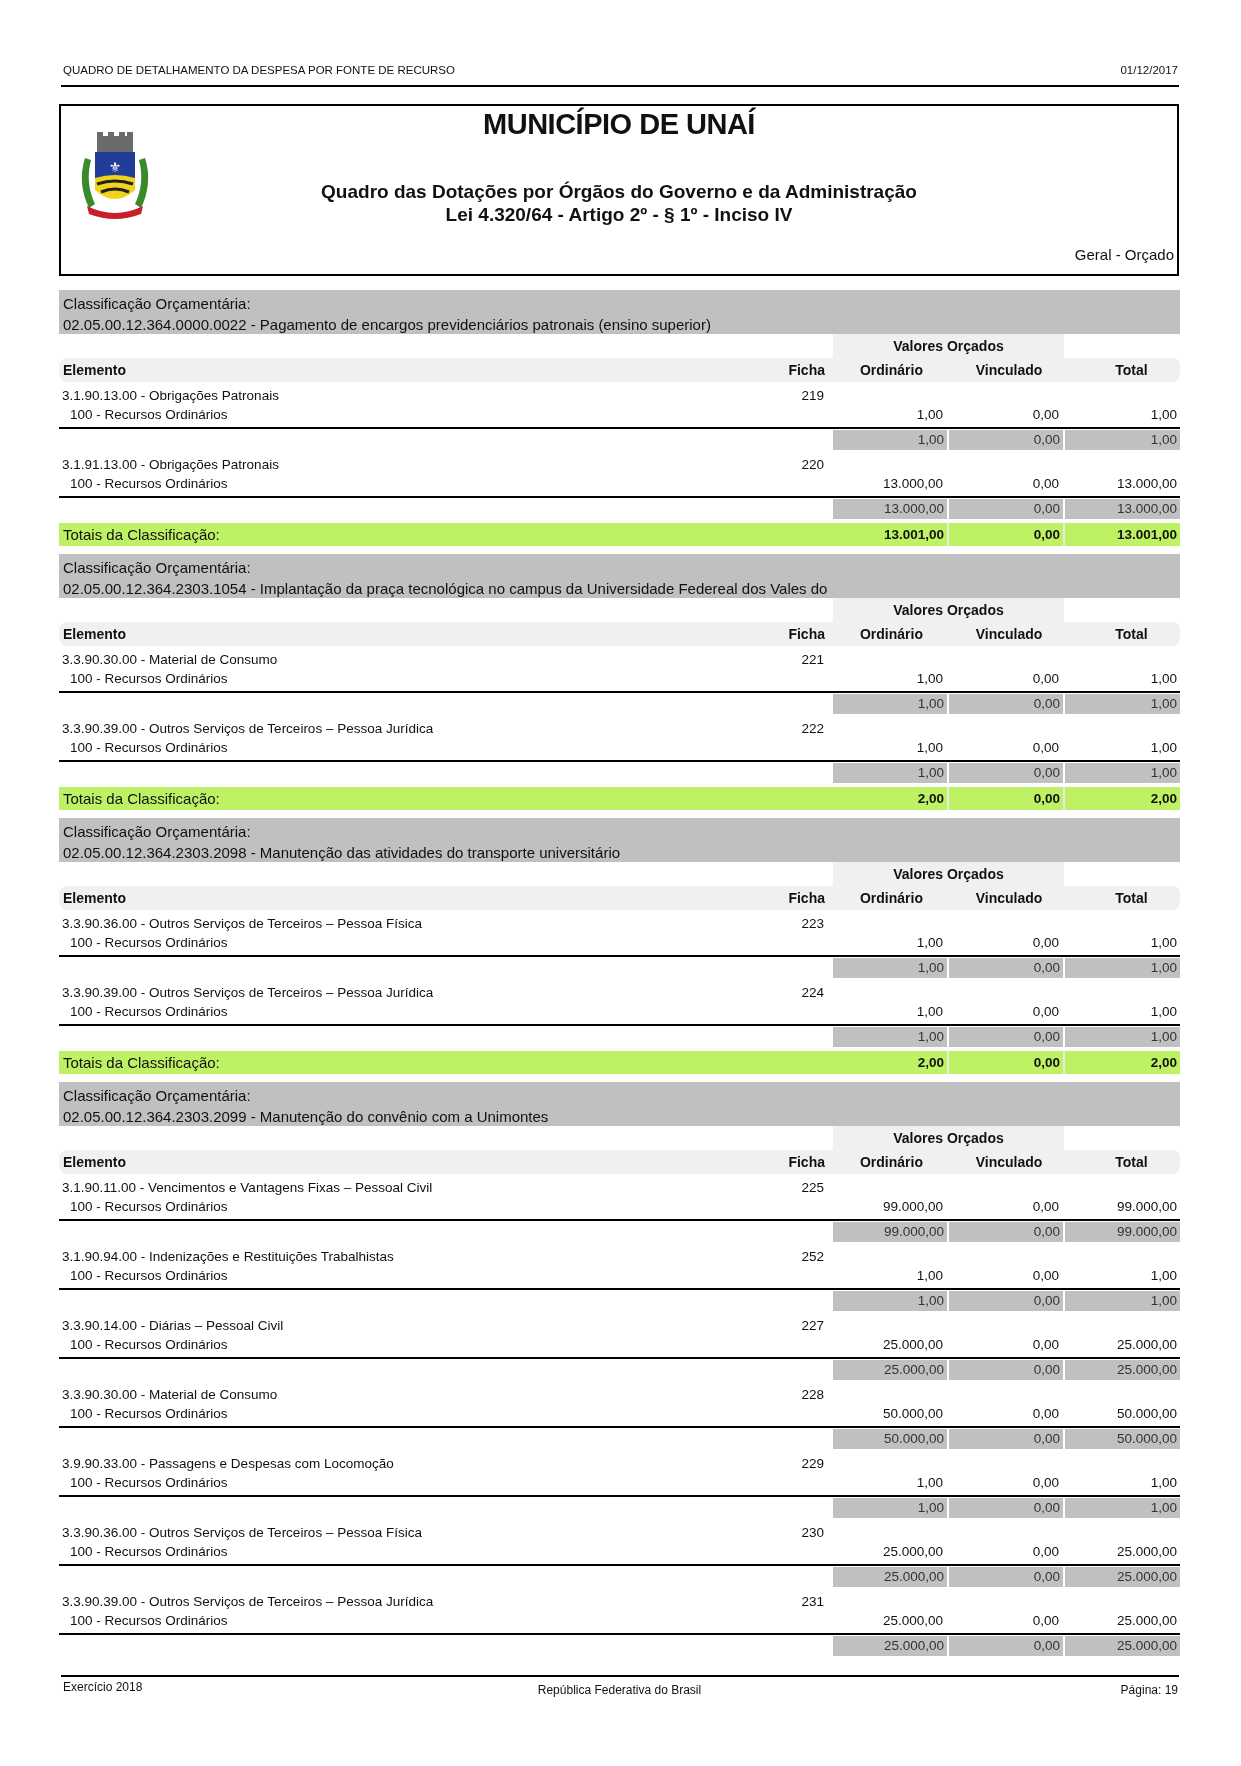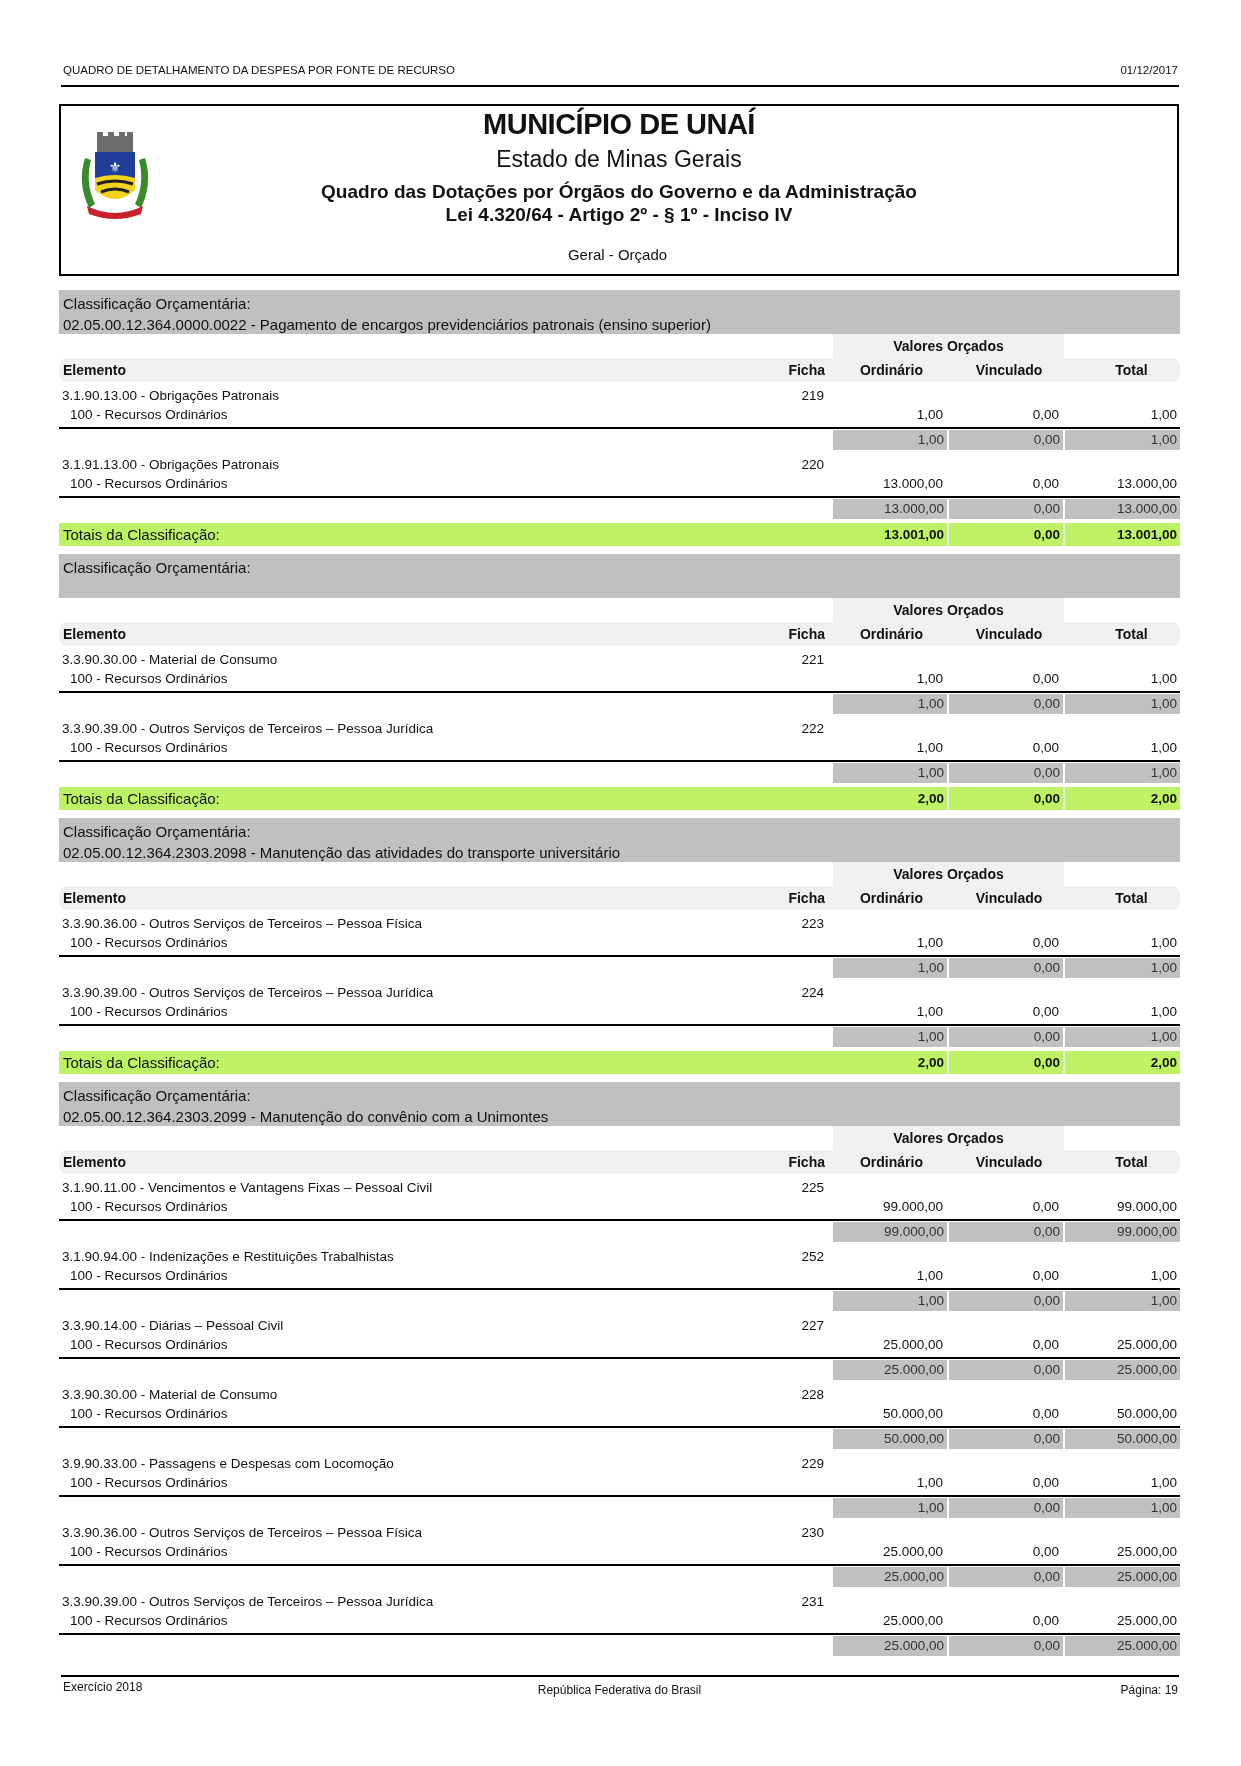--- a/index.html
+++ b/index.html
@@ -7,21 +7,21 @@
   .topbar { position:absolute; left:61px; top:62px; width:1117px; height:22px; font-size:11.5px; }
   .topbar .left { position:absolute; left:2px; top:2px; }
   .topbar .right { position:absolute; right:0; top:2px; }
   .topline { position:absolute; left:61px; top:85px; width:1118px; height:2px; background:#000; }
   .headerbox { position:absolute; left:59px; top:104px; width:1120px; height:172px; border:2px solid #000; box-sizing:border-box; }
   .logo { position:absolute; left:14px; top:22px; width:80px; height:95px; }
   .h-title { position:absolute; left:0; right:0; top:2px; text-align:center; font-size:29px; font-weight:bold; letter-spacing:-0.5px; }
   .h-state { position:absolute; left:0; right:0; top:40px; text-align:center; font-size:23px; }
   .h-quadro { position:absolute; left:0; right:0; top:75px; text-align:center; font-size:19px; font-weight:bold; }
   .h-lei { position:absolute; left:0; right:0; top:98px; text-align:center; font-size:19px; font-weight:bold; }
-  .h-geral { position:absolute; left:0; right:3px; top:140px; text-align:center; font-size:15px; }
+  .h-geral { position:absolute; left:0; right:3px; top:140px; text-align:right; font-size:15px; }
   .content { position:absolute; left:59px; top:290px; width:1121px; }
   .class-head { background:#c0c0c0; height:44px; padding:3px 4px 0 4px; box-sizing:border-box; font-size:15px; line-height:21px; margin-bottom:0; }
   .col-head-wrap { position:relative; height:48px; }
   .vo { position:absolute; left:774px; top:0; width:231px; height:24px; background:#f0f0f0; text-align:center; font-weight:bold; font-size:14px; line-height:24px; }
   .col-head { position:absolute; left:0; top:24px; width:1121px; height:24px; background:#f0f0f0; font-weight:bold; font-size:14px; line-height:24px;border-radius:8px; }
   .col-head span { position:absolute; top:0; }
   .entry { position:relative; height:69px; font-size:13.5px; }
   .entry .el { position:absolute; left:3px; top:6px; }
   .entry .ficha { position:absolute; left:720px; width:45px; text-align:right; top:6px; }
   .entry .src { position:absolute; left:11px; top:25px; }
@@ -65,21 +65,20 @@
         <rect x="52" y="4" width="6" height="6" fill="#6b6b6b"></rect>
       <path d="M20 24 L60 24 L60 60 Q40 80 20 60 Z" fill="#1f3d99"></path>
       <path d="M20 50 Q40 44 60 50 L60 62 Q40 80 20 62 Z" fill="#f2d21a"></path>
       <path d="M22 56 Q40 50 58 56" stroke="#222" stroke-width="3" fill="none"></path>
       <path d="M26 64 Q40 58 54 64" stroke="#222" stroke-width="3" fill="none"></path>
       <text x="40" y="44" font-size="14" fill="#fff" text-anchor="middle" font-family="DejaVu Sans, sans-serif">⚜</text>
       <path d="M12 78 Q40 92 68 78 L66 86 Q40 96 14 86 Z" fill="#c8202a"></path>
     </svg>
   </div>
   <div class="h-title">MUNICÍPIO DE UNAÍ</div>
-  <div class="h-state">Estado de Minas Gerais</div>
   <div class="h-quadro">Quadro das Dotações por Órgãos do Governo e da Administração</div>
   <div class="h-lei">Lei 4.320/64 - Artigo 2º - § 1º - Inciso IV</div>
   <div class="h-geral">Geral - Orçado</div>
 </div>
 
 <div class="content" id="content">
     <div class="class-head">
       <div>Classificação Orçamentária:</div>
       <div>02.05.00.12.364.0000.0022 - Pagamento de encargos previdenciários patronais (ensino superior)</div>
     </div>
@@ -120,20 +119,21 @@
     <div class="totals">
         <span class="lbl">Totais da Classificação:</span>
         <span class="tv" style="left:774px;width:114px">13.001,00</span>
         <span class="sep" style="left:888px"></span>
         <span class="tv" style="left:890px;width:114px">0,00</span>
         <span class="sep" style="left:1004px"></span>
         <span class="tv" style="left:1006px;width:115px">13.001,00</span>
       </div>
     <div class="class-head">
       <div>Classificação Orçamentária:</div>
+      <div>02.05.00.12.364.2303.1054 - Implantação da praça tecnológica no campus da Universidade Federeal dos Vales do</div>
     </div>
     <div class="col-head-wrap">
       <div class="vo">Valores Orçados</div>
       <div class="col-head">
         <span style="left:4px">Elemento</span>
         <span style="left:714px;width:52px;text-align:right">Ficha</span>
         <span style="left:790px;width:85px;text-align:center">Ordinário</span>
         <span style="left:900px;width:100px;text-align:center">Vinculado</span>
         <span style="left:1030px;width:85px;text-align:center">Total</span>
       </div>

